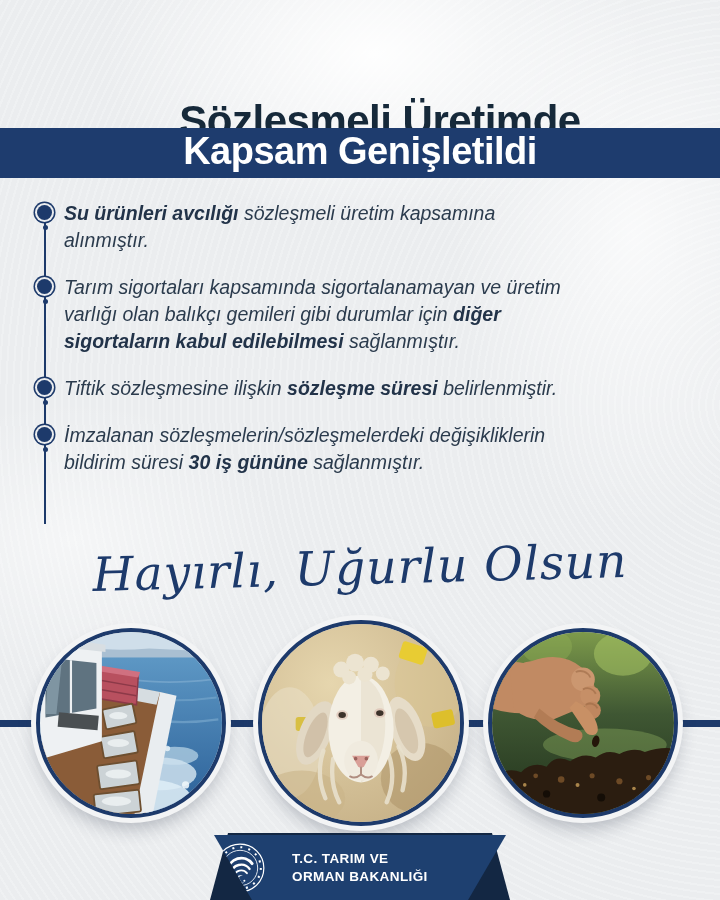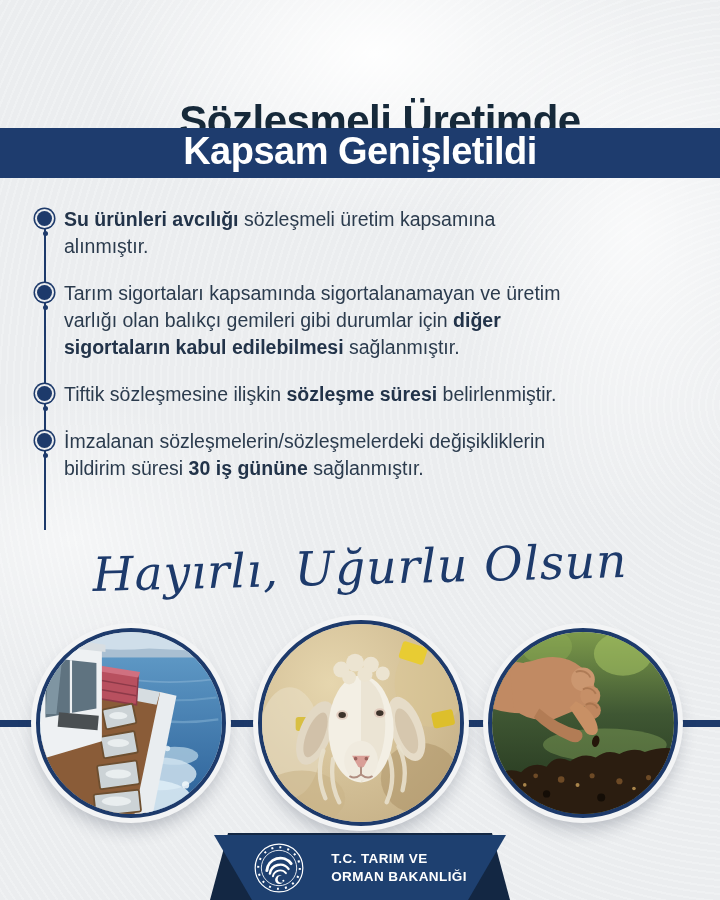--- a/index.html
+++ b/index.html
@@ -16,21 +16,21 @@
   .title{
     position:absolute;top:70px;left:0;right:0;text-align:center;
     font-size:42px;font-weight:700;color:#16293a;letter-spacing:-.5px;line-height:1.1;padding-left:40px;
   }
   .banner{
     position:absolute;top:128px;left:0;width:100%;height:50px;background:#1e3c6e;
     display:flex;align-items:center;justify-content:center;
   }
   .banner span{font-size:38px;font-weight:700;color:#ffffff;letter-spacing:-.5px;padding-bottom:3px;}
   .bullets{
-    position:absolute;top:206px;left:32px;right:14px;margin:0;padding:0;list-style:none;
+    position:absolute;top:200px;left:32px;right:14px;margin:0;padding:0;list-style:none;font-style:italic;
   }
   .bullets li{position:relative;padding-left:32px;margin-bottom:20px;}
   .btext{
     margin:0;font-size:19.5px;line-height:27px;color:#2b3b4d;white-space:pre-line;
   }
   .btext b{font-weight:700;color:#223349;}
   .dot{
     position:absolute;left:5px;top:5px;width:15px;height:15px;border-radius:50%;
     background:#1d3a6b;box-shadow:0 0 0 2px #ebedef,0 0 0 3.5px #1d3a6b;
   }
@@ -52,21 +52,21 @@
   .c1{left:36px;top:16px;width:190px;height:190px;}
   .c2{left:258px;top:8px;width:206px;height:206px;}
   .c3{left:488px;top:16px;width:190px;height:190px;}
   .circle svg{display:block;width:100%;height:100%;}
   .footer{position:absolute;bottom:0;left:210px;width:300px;height:67px;}
   .footer-outer{position:absolute;inset:0;background:#132743;
     clip-path:polygon(6% 0,94% 0,100% 100%,0 100%);}
   .footer-inner{
     position:absolute;top:2px;left:4px;right:4px;bottom:0;background:#1e4070;
     clip-path:polygon(0 0,100% 0,87% 100%,13% 100%);
-    display:flex;align-items:center;justify-content:center;gap:26px;
+    display:flex;align-items:center;gap:26px;
   }
   .footer-text{color:#ffffff;font-size:13.5px;font-weight:700;line-height:1.3;letter-spacing:.4px;}
 </style>
 </head>
 <body>
 
 <div class="page">
 
   <h1 class="title">Sözleşmeli Üretimde</h1>
 

